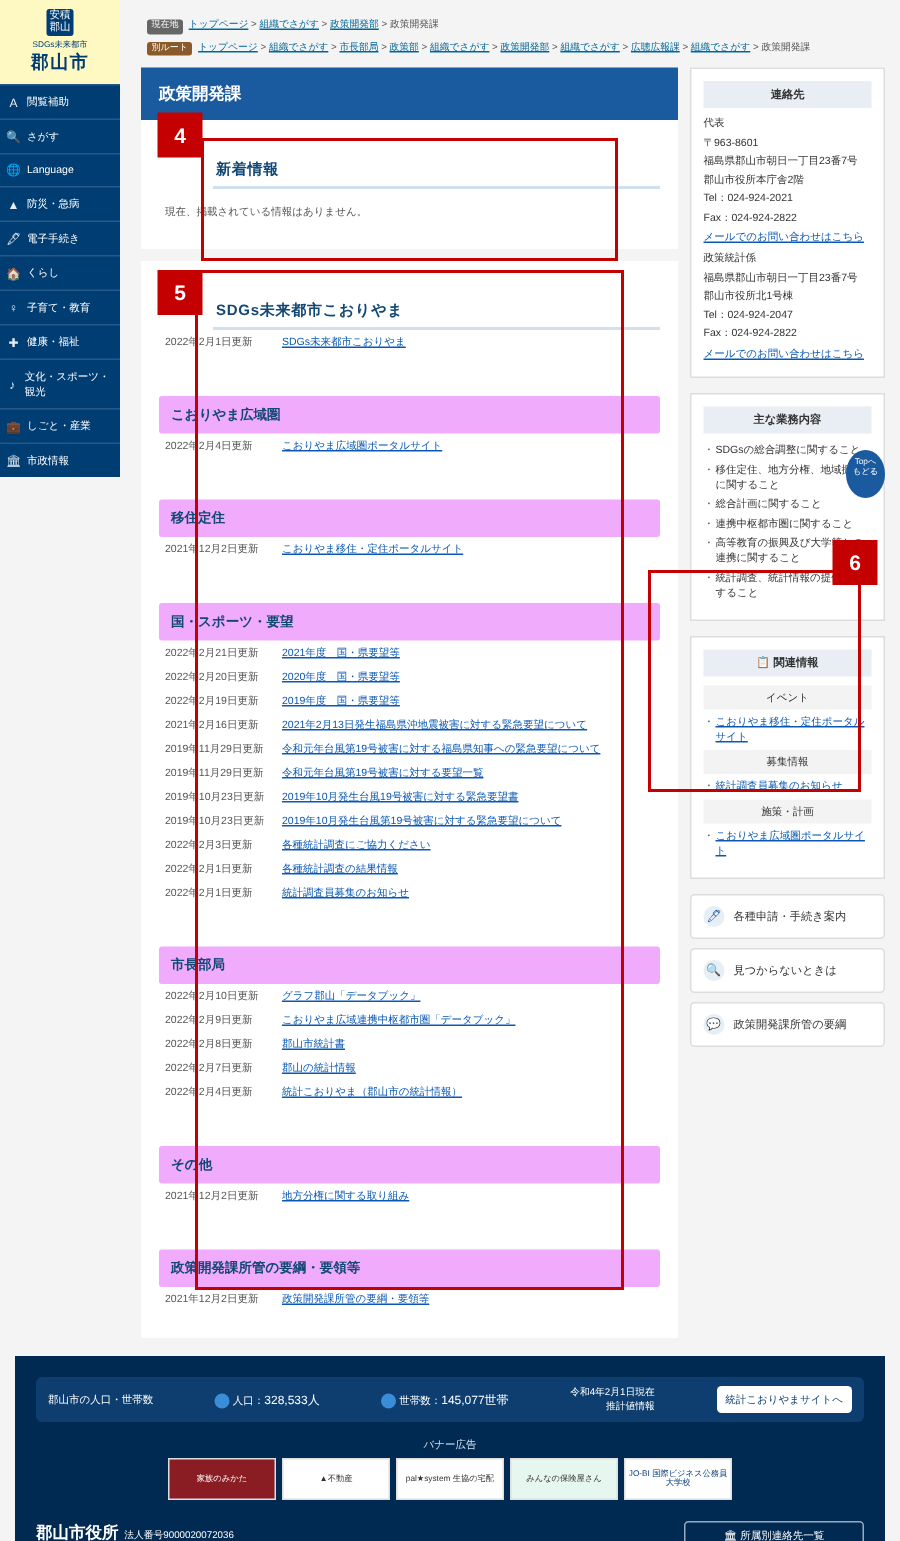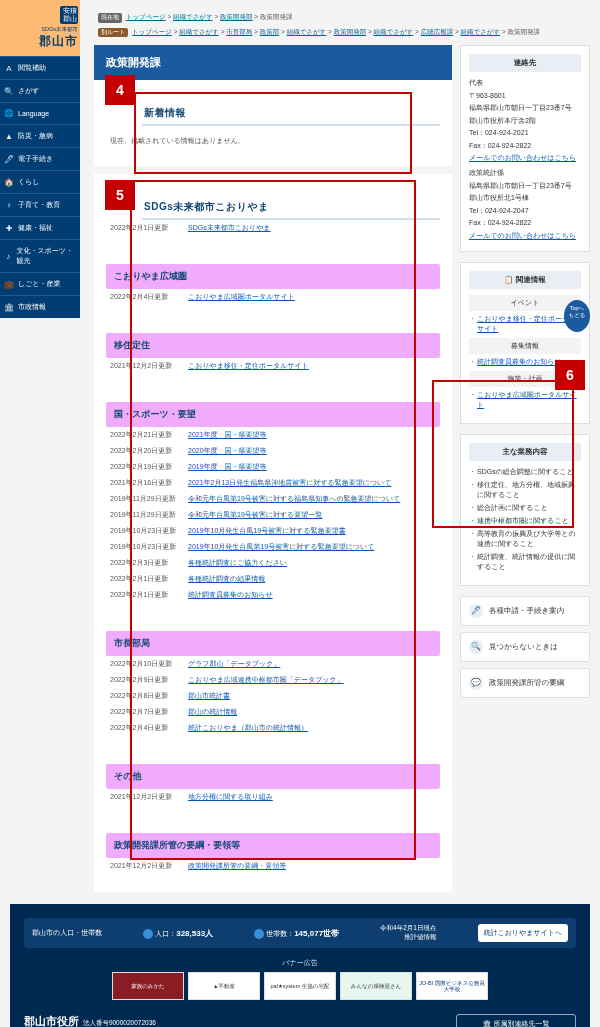--- a/index.html
+++ b/index.html
@@ -1,19 +1,19 @@
 <!DOCTYPE html>
 <html><head>
 <meta charset="utf-8">
 <style>
 * { margin: 0; padding: 0; box-sizing: border-box; }
 body { font-family: "Hiragino Sans", Meiryo, sans-serif; font-size: 9px; background: #f4f4f4; color: #333; width: 600px; }
 .page { padding: 10px; position: relative; }
 .sidebar { position: absolute; left: 0; top: 0; width: 80px; background: #003d73; }
-.logo { background: #fdba74; text-align: right; padding: 6px 2px; font-size: 6px; color: #003d73; }
+.logo { background: #fef9c3; text-align: center; padding: 6px 2px; font-size: 6px; color: #003d73; }
 .logo .badge { display: inline-block; width: 18px; height: 18px; background: #003d73; color: #fff; font-size: 7px; line-height: 8px; padding: 1px; border-radius: 2px; }
 .logo .sub { font-size: 5.5px; margin-top: 2px; }
 .logo .city { font-size: 12px; font-weight: bold; letter-spacing: 1px; }
 .nav-item { color: #fff; font-size: 7px; padding: 6px 4px; display: flex; align-items: center; gap: 4px; border-top: 1px solid rgba(255,255,255,.15); }
 .nav-item .ico { width: 10px; text-align: center; font-size: 8px; opacity: .9; }
 .content { margin-left: 84px; position: relative; }
 .bc { font-size: 6.5px; color: #555; line-height: 1.6; padding: 2px 4px; }
 .bc .tag { display: inline-block; background: #666; color: #fff; padding: 0 3px; border-radius: 2px; font-size: 6px; margin-right: 2px; }
 .bc a { color: #069; text-decoration: underline; }
 .cols { display: flex; gap: 8px; margin-top: 6px; }
@@ -35,21 +35,21 @@
 .aside-card li { position: relative; padding-left: 8px; margin: 3px 0; }
 .aside-card li:before { content: "・"; position: absolute; left: 0; color: #555; }
 .aside-btn { display: flex; align-items: center; gap: 6px; background: #fff; border: 1px solid #ddd; padding: 7px 8px; font-size: 7.5px; margin-bottom: 6px; border-radius: 3px; }
 .aside-btn .ic { width: 14px; height: 14px; display: inline-flex; align-items: center; justify-content: center; color: #1a5a9e; background: #e6eef6; border-radius: 50%; font-size: 8px; }
 .aside-btn.full { width: 100%; }
 .related-sub { background: #f3f3f3; text-align: center; font-size: 7px; padding: 3px; margin: 4px 0 2px; }
 .footer { background: #002a52; color: #fff; padding: 14px 14px 10px 14px; margin-top: 12px; font-size: 7px; }
 .stats { background: #0d3e6f; border-radius: 4px; padding: 6px 8px; display: flex; align-items: center; justify-content: space-between; }
 .stats .lbl { font-size: 7px; }
 .stats .dot { display: inline-block; width: 10px; height: 10px; background: #3a8ed8; border-radius: 50%; margin-right: 2px; vertical-align: middle; }
-.stats .num { font-weight: bold; font-size: 8px; }
+.stats .num { font-weight: normal; font-size: 8px; }
 .stats-btn { background: #fff; color: #0d3e6f; border-radius: 3px; padding: 4px 6px; font-size: 7px; }
 .banner-lbl { text-align: center; color: #cfe0ee; font-size: 7px; margin: 10px 0 4px; }
 .banners { display: flex; gap: 4px; justify-content: center; }
 .bn { width: 72px; height: 28px; background: #fff; border: 1px solid #ddd; font-size: 5.5px; color: #333; display: flex; align-items: center; justify-content: center; text-align: center; padding: 1px; line-height: 1.1; }
 .bn.b1 { background: #8a1c24; color: #fff; }
 .bn.b2 { background: #fff; }
 .bn.b4 { background: #e6f7ef; }
 .bn.b5 { background: #fff; color: #0a3d7a; }
 .office { margin-top: 14px; display: flex; justify-content: space-between; }
 .office h3 { font-size: 11px; font-weight: bold; display: inline; }
@@ -245,44 +245,44 @@
           <a href="#">メールでのお問い合わせはこちら</a>
           <div class="blk" style="margin-top:5px">政策統計係</div>
           <div class="blk">福島県郡山市朝日一丁目23番7号</div>
           <div class="blk">郡山市役所北1号棟</div>
           <div class="blk">Tel：024-924-2047</div>
           <div class="blk">Fax：024-924-2822</div>
           <a href="#">メールでのお問い合わせはこちら</a>
         </div>
 
         <div class="aside-card">
+          <div class="card-title">主な業務内容</div>
+          <ul id="duties-ul">
+              <li>SDGsの総合調整に関すること</li>
+              <li>移住定住、地方分権、地域振興に関すること</li>
+              <li>総合計画に関すること</li>
+              <li>連携中枢都市圏に関すること</li>
+              <li>高等教育の振興及び大学等との連携に関すること</li>
+              <li>統計調査、統計情報の提供に関すること</li>
+            </ul>
+        </div>
+
+        <div class="aside-card">
           <div class="card-title">📋 <span>関連情報</span></div>
           <div class="related-sub">イベント</div>
           <ul>
               <li><a href="#">こおりやま移住・定住ポータルサイト</a></li>
             </ul>
           <div class="related-sub">募集情報</div>
           <ul>
               <li><a href="#">統計調査員募集のお知らせ</a></li>
             </ul>
           <div class="related-sub">施策・計画</div>
           <ul>
               <li><a href="#">こおりやま広域圏ポータルサイト</a></li>
-            </ul>
-        </div>
-
-        <div class="aside-card">
-          <div class="card-title">主な業務内容</div>
-          <ul id="duties-ul">
-              <li>SDGsの総合調整に関すること</li>
-              <li>移住定住、地方分権、地域振興に関すること</li>
-              <li>総合計画に関すること</li>
-              <li>連携中枢都市圏に関すること</li>
-              <li>高等教育の振興及び大学等との連携に関すること</li>
-              <li>統計調査、統計情報の提供に関すること</li>
             </ul>
         </div>
 
         <div id="aside-btns">
             <div class="aside-btn full">
               <span class="ic">🖊</span>
               <span>各種申請・手続き案内</span>
             </div>
             <div class="aside-btn full">
               <span class="ic">🔍</span>

